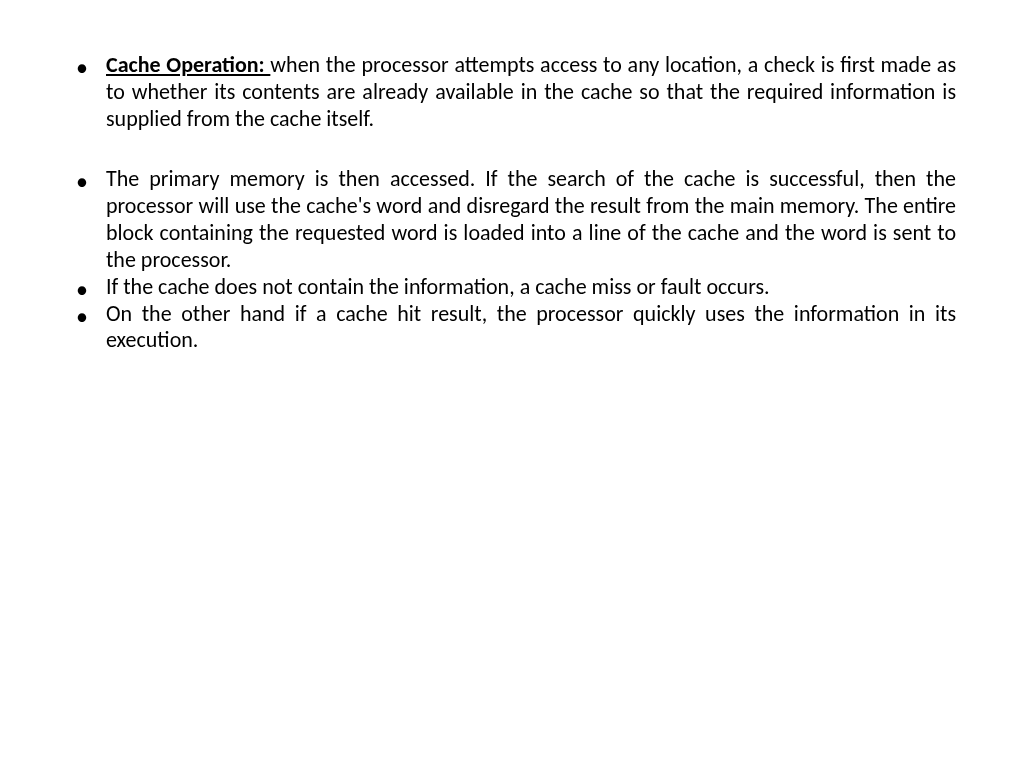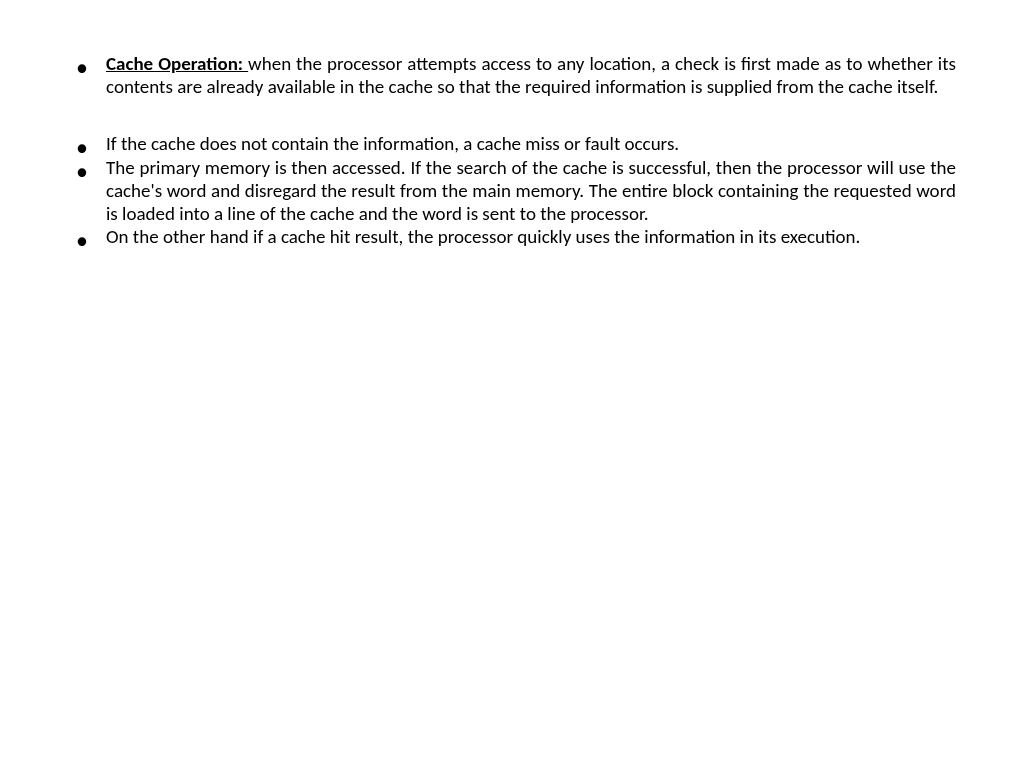--- a/index.html
+++ b/index.html
@@ -9,21 +9,21 @@
     height: 768px;
     padding: 52px 68px 0 68px;
     position: relative;
   }
   ul.bullets {
     list-style: none;
   }
   ul.bullets > li {
     position: relative;
     padding-left: 38px;
-    font-size: 19px;
+    font-size: 22px;
     line-height: 1.22;
     text-align: justify;
     text-justify: inter-word;
     margin-bottom: 0;
   }
   ul.bullets > li::before {
     content: "•";
     position: absolute;
     left: 8px;
     top: 0;
@@ -44,25 +44,25 @@
 <div class="slide">
   <ul class="bullets">
 
     <li>
       <span class="lead">Cache Operation: </span><span>when the processor attempts access to any location, a check is first made as to whether its contents are already available in the cache so that the required information is supplied from the cache itself.</span>
     </li>
 
     <div class="gap"></div>
 
     <li>
-      <span>If the cache does not contain the information, a cache miss or fault occurs.</span>
+      <span>The primary memory is then accessed. If the search of the cache is successful, then the processor will use the cache's word and disregard the result from the main memory. The entire block containing the requested word is loaded into a line of the cache and the word is sent to the processor.</span>
     </li>
 
     <li>
-      <span>The primary memory is then accessed. If the search of the cache is successful, then the processor will use the cache's word and disregard the result from the main memory. The entire block containing the requested word is loaded into a line of the cache and the word is sent to the processor.</span>
+      <span>If the cache does not contain the information, a cache miss or fault occurs.</span>
     </li>
 
     <li>
       <span>On the other hand if a cache hit result, the processor quickly uses the information in its execution.</span>
     </li>
 
   </ul>
 </div>
 
 </body></html>

